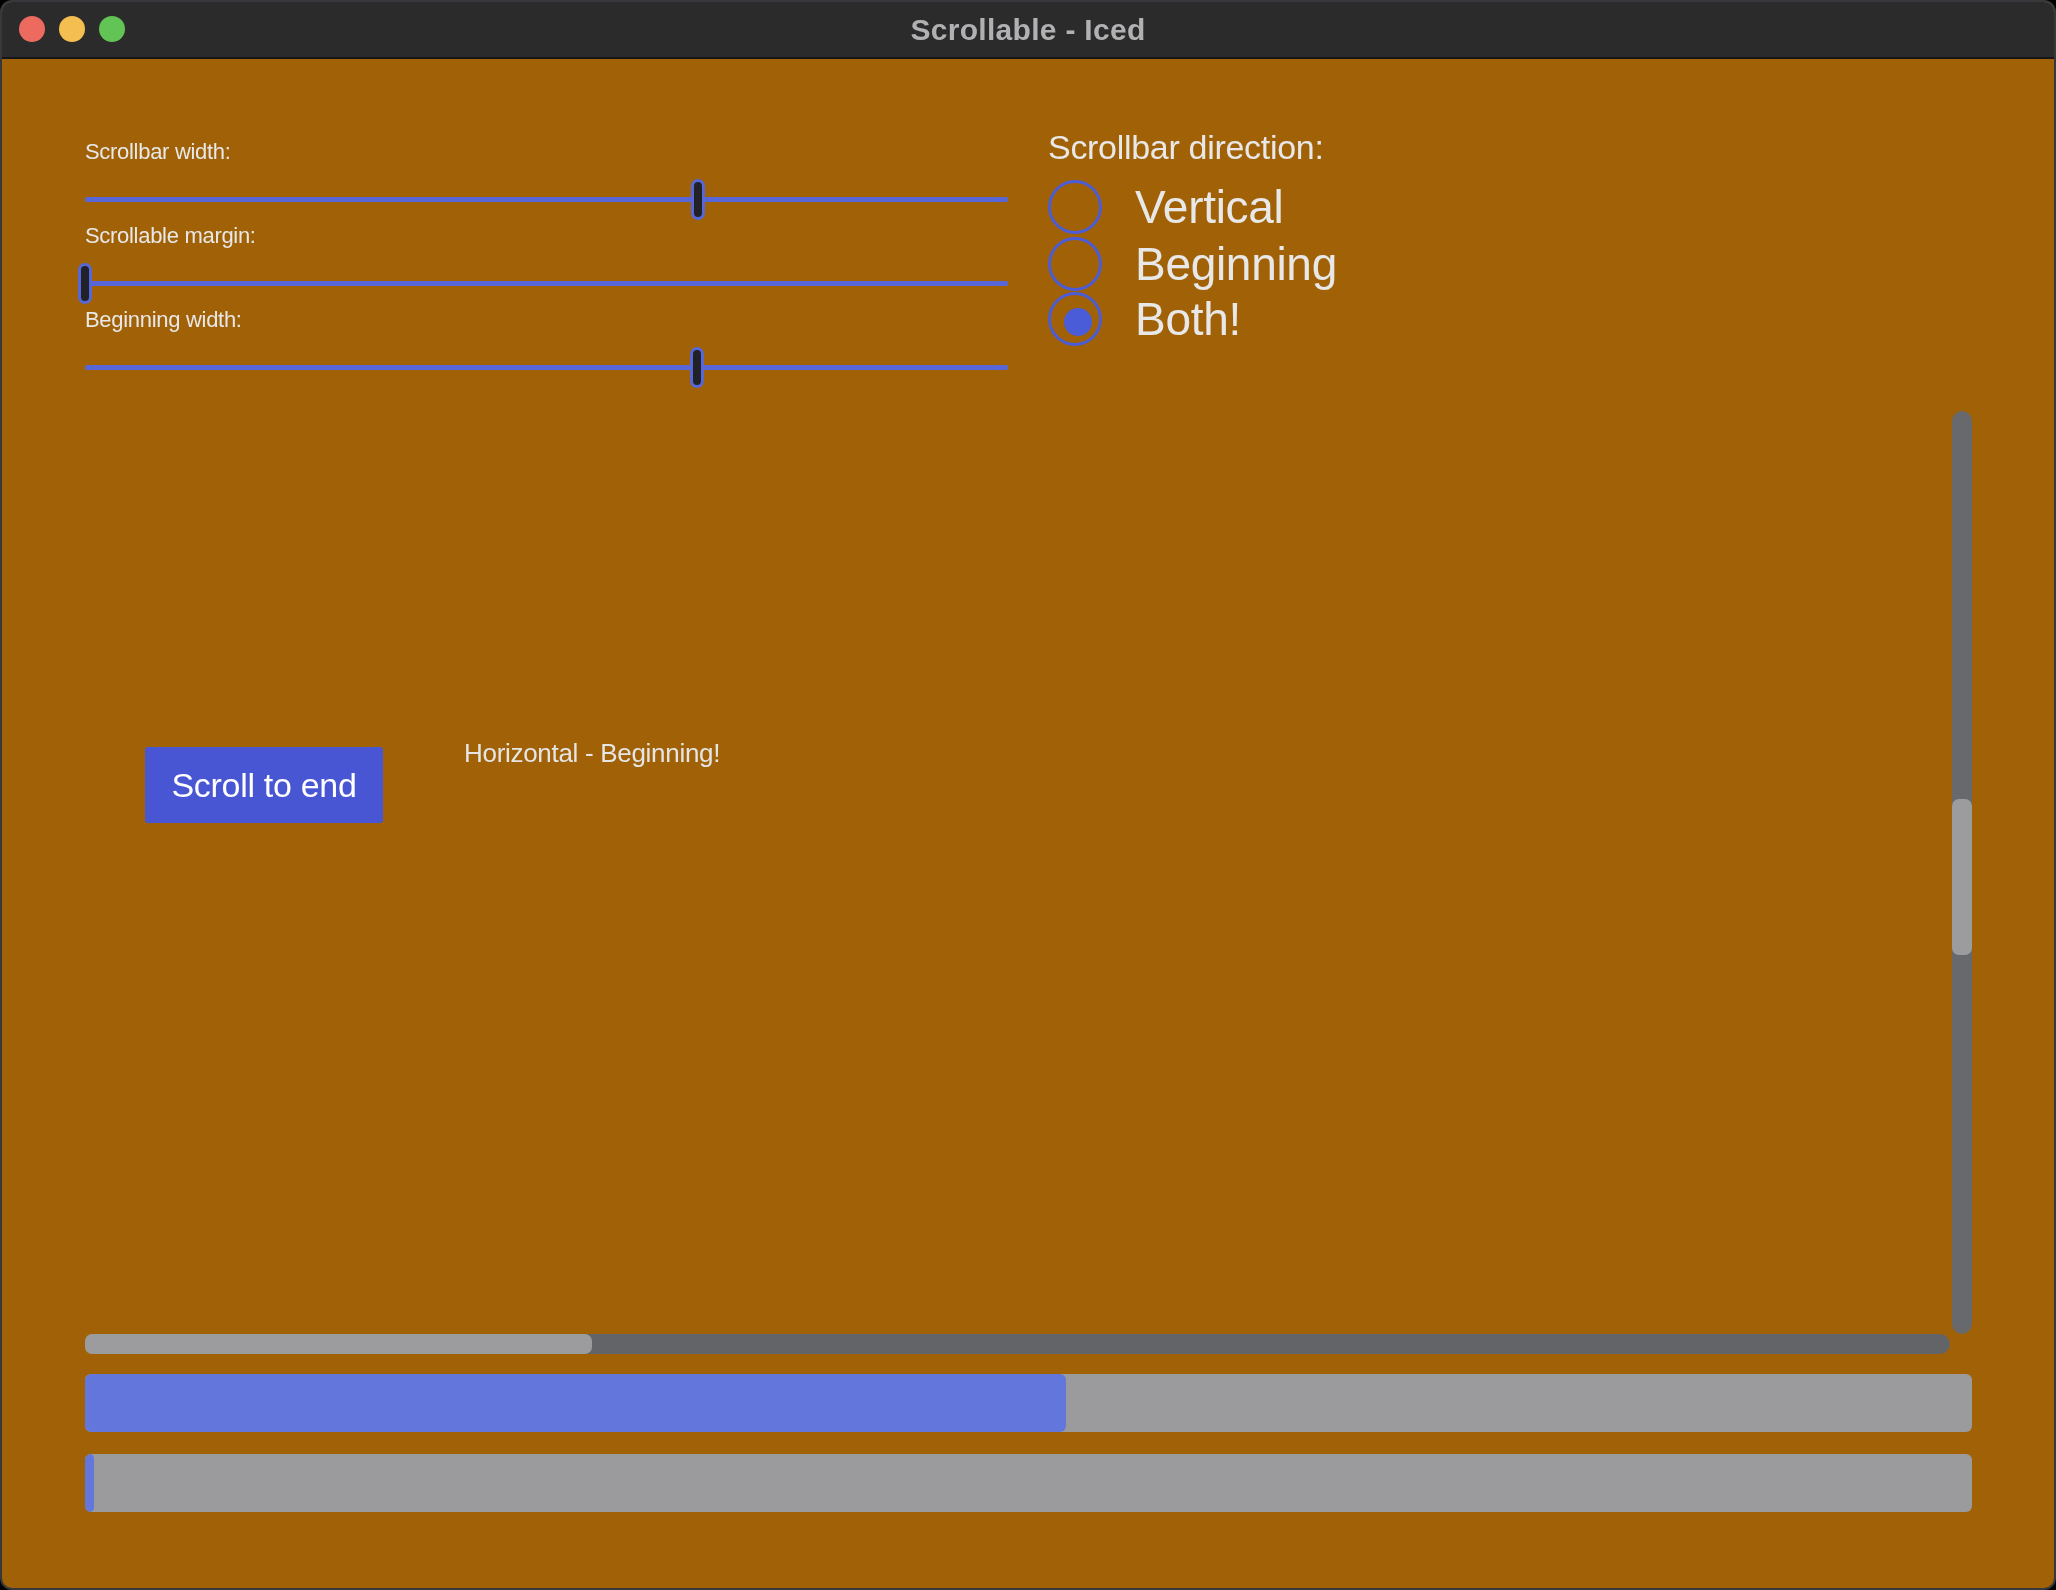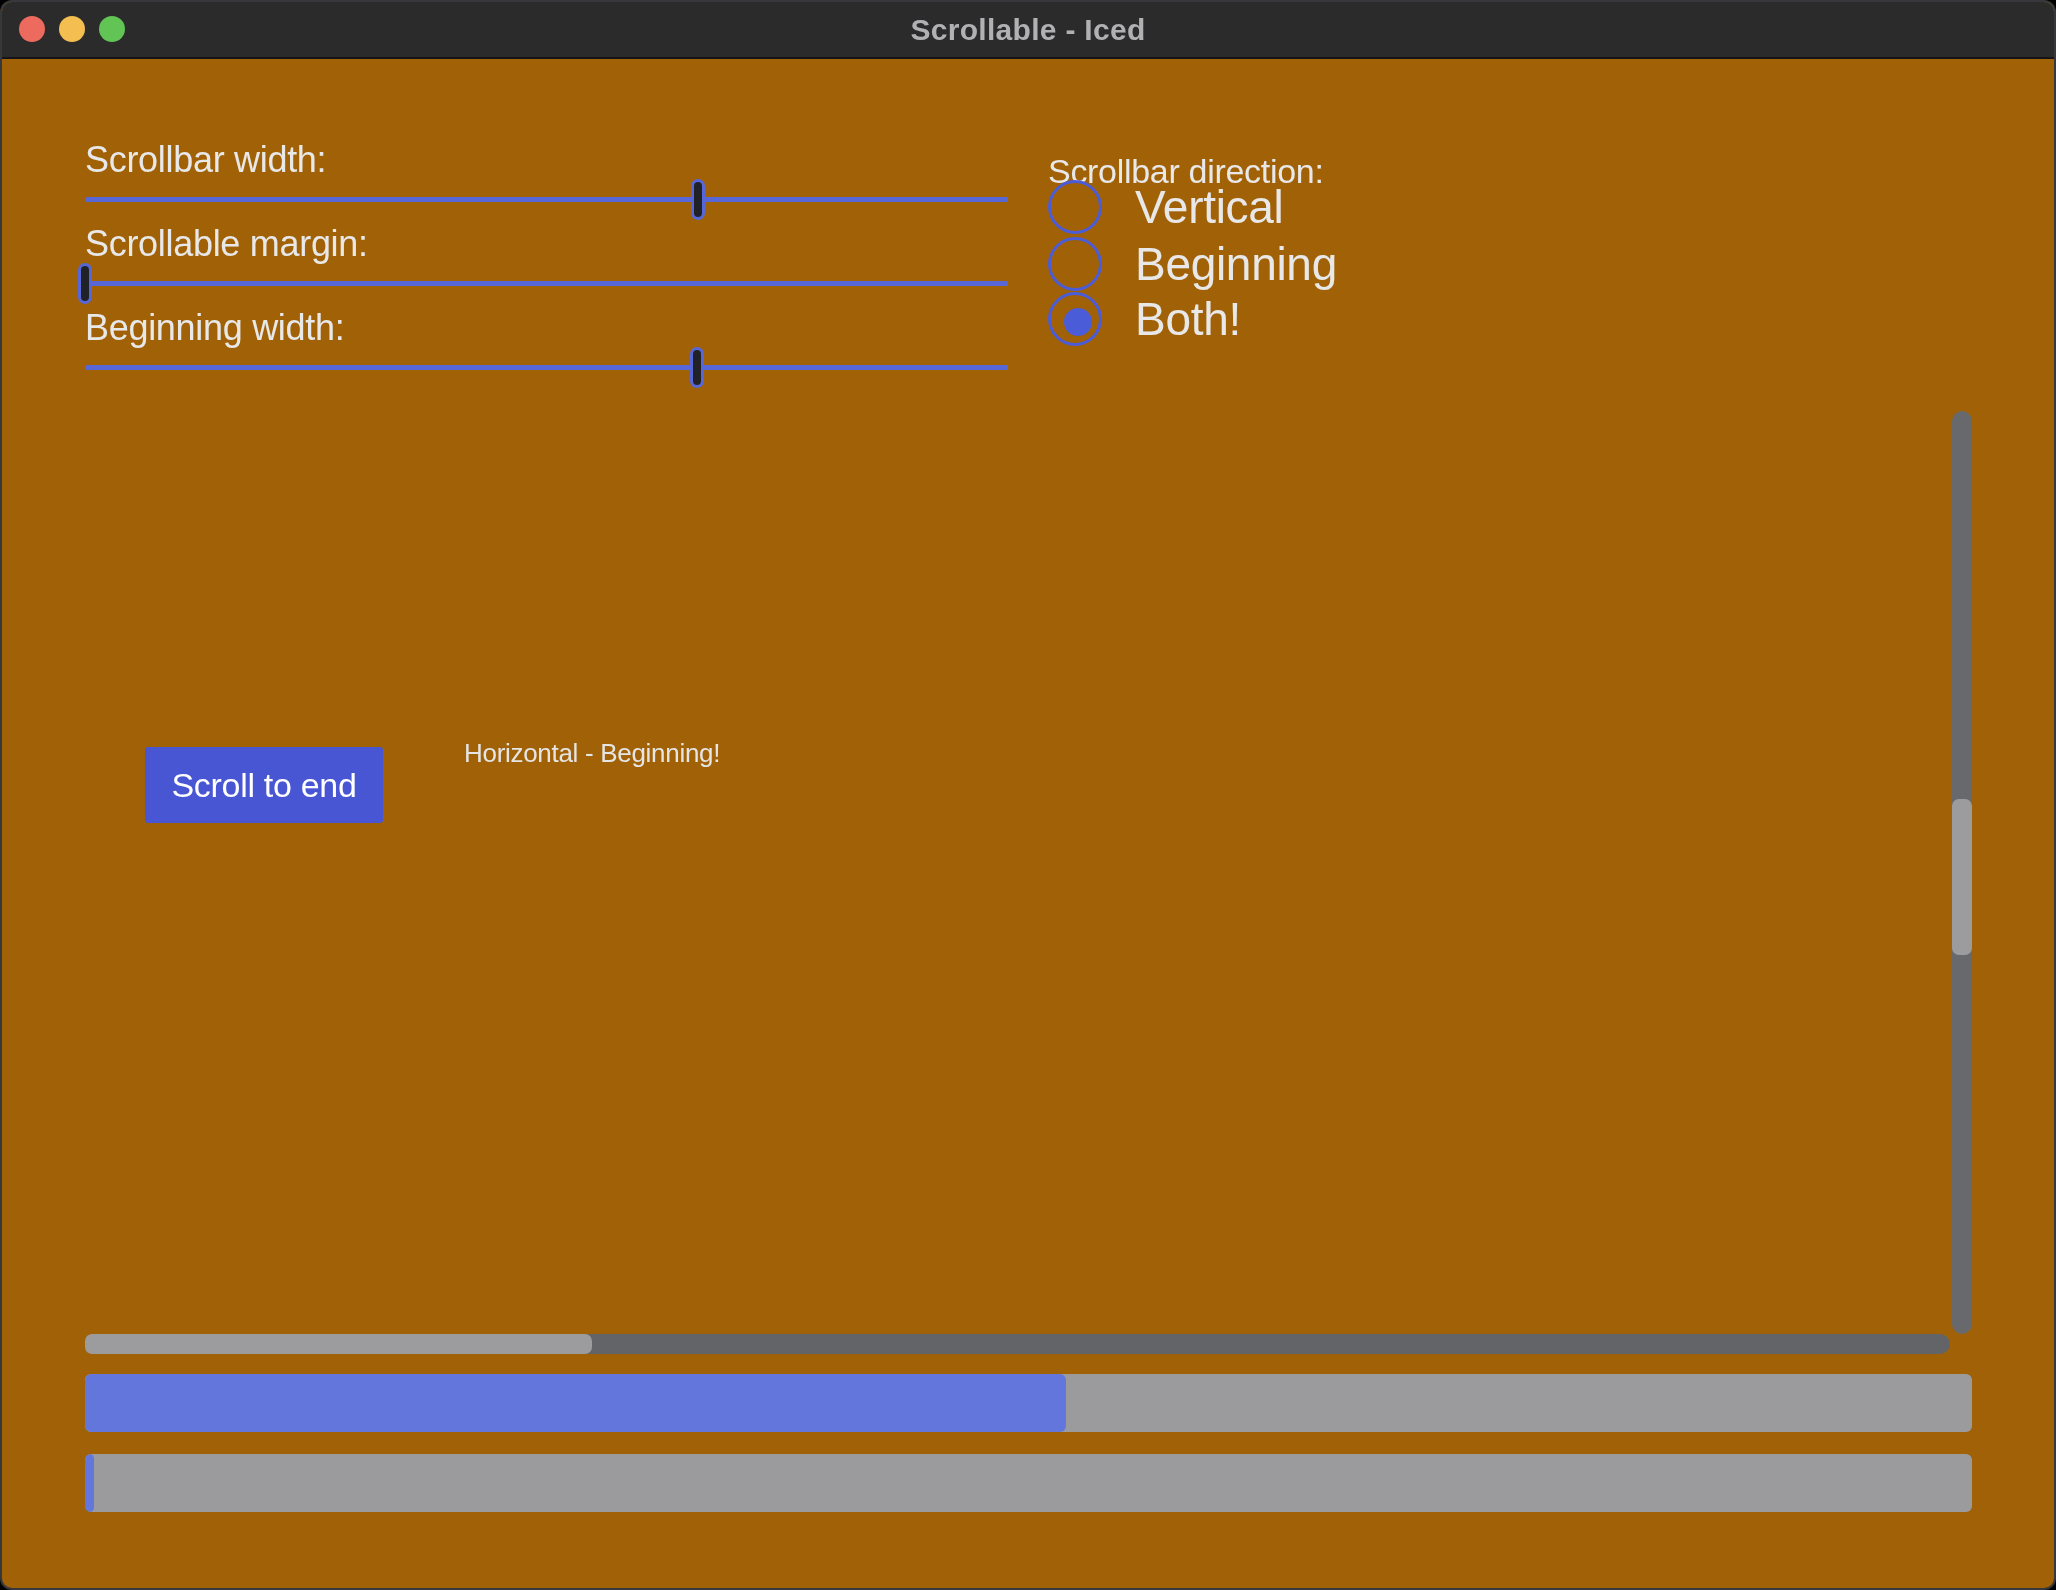--- a/index.html
+++ b/index.html
@@ -11,28 +11,28 @@
   .titlebar{position:absolute;left:0;top:0;right:0;height:55px;background:#2b2b2c;
             border-bottom:2px solid #151517;}
   .traffic-lights{position:absolute;left:0;top:0;height:55px;}
   .light{position:absolute;top:14px;width:26px;height:26px;border-radius:50%;display:block;}
   .light.red{left:17px;background:#ec6a5e;}
   .light.yellow{left:57px;background:#f4bf50;}
   .light.green{left:97px;background:#61c454;}
   .title{position:absolute;left:0;right:0;top:0;height:55px;line-height:55px;
          text-align:center;font-size:30px;font-weight:bold;color:#b1b1b3;letter-spacing:.3px;}
   
-  .lbl{position:absolute;left:83px;font-size:36px;letter-spacing:-.3px;color:#e8e8e9;line-height:1.1;}
+  .lbl{position:absolute;left:83px;font-size:22px;letter-spacing:-.3px;color:#e8e8e9;line-height:1.1;}
   
   .slider{position:absolute;left:83px;width:923px;height:44px;}
   .rail{position:absolute;left:0;right:0;top:20px;height:5px;background:#5767d7;border-radius:2px;}
   .handle{position:absolute;top:2px;width:14px;height:41px;border:3px solid #5767d7;
           border-radius:9px;background:#212227;box-sizing:border-box;}
   
-  .dir-label{position:absolute;left:1046px;top:150px;font-size:34px;letter-spacing:-.3px;color:#e8e8e9;}
+  .dir-label{position:absolute;left:1046px;top:126px;font-size:34px;letter-spacing:-.3px;color:#e8e8e9;}
   .radio-row{position:absolute;left:1046px;height:54px;}
   .radio-circle{position:absolute;left:0;top:0;width:54px;height:54px;border:3px solid #4a5cd8;
                 border-radius:50%;box-sizing:border-box;}
   .radio-dot{position:absolute;left:13px;top:13px;width:28px;height:28px;border-radius:50%;
              background:#4a5cd8;display:none;}
   .radio-row.selected .radio-dot{display:block;}
   .radio-label{position:absolute;left:87px;top:0;height:54px;line-height:54px;
                font-size:46px;letter-spacing:-.3px;color:#e8e8e9;white-space:nowrap;}
   
   .scroll-btn{position:absolute;left:143px;top:745px;width:238px;height:76px;background:#4956d3;

